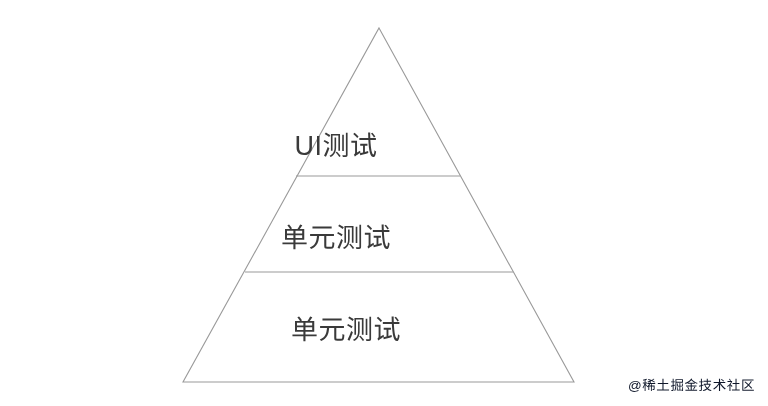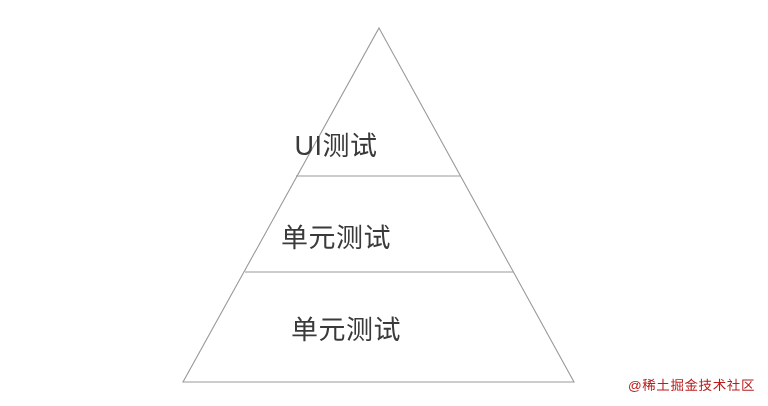--- a/index.html
+++ b/index.html
@@ -41,21 +41,21 @@
     pointer-events: none;
   }
   #label-ui       { top: 133px; }
   #label-function { top: 225px; }
   #label-unit     { top: 317px; padding-left: 10px; }
 
   #watermark {
     position: absolute;
     right: 13px;
     top: 377px;
-    color: #b91c1c;
+    color: #0f172a;
     font-size: 13.5px;
     line-height: 17px;
     letter-spacing: 0.6px;
     white-space: nowrap;
     user-select: none;
   }
 </style>
 </head>
 <body>
 

